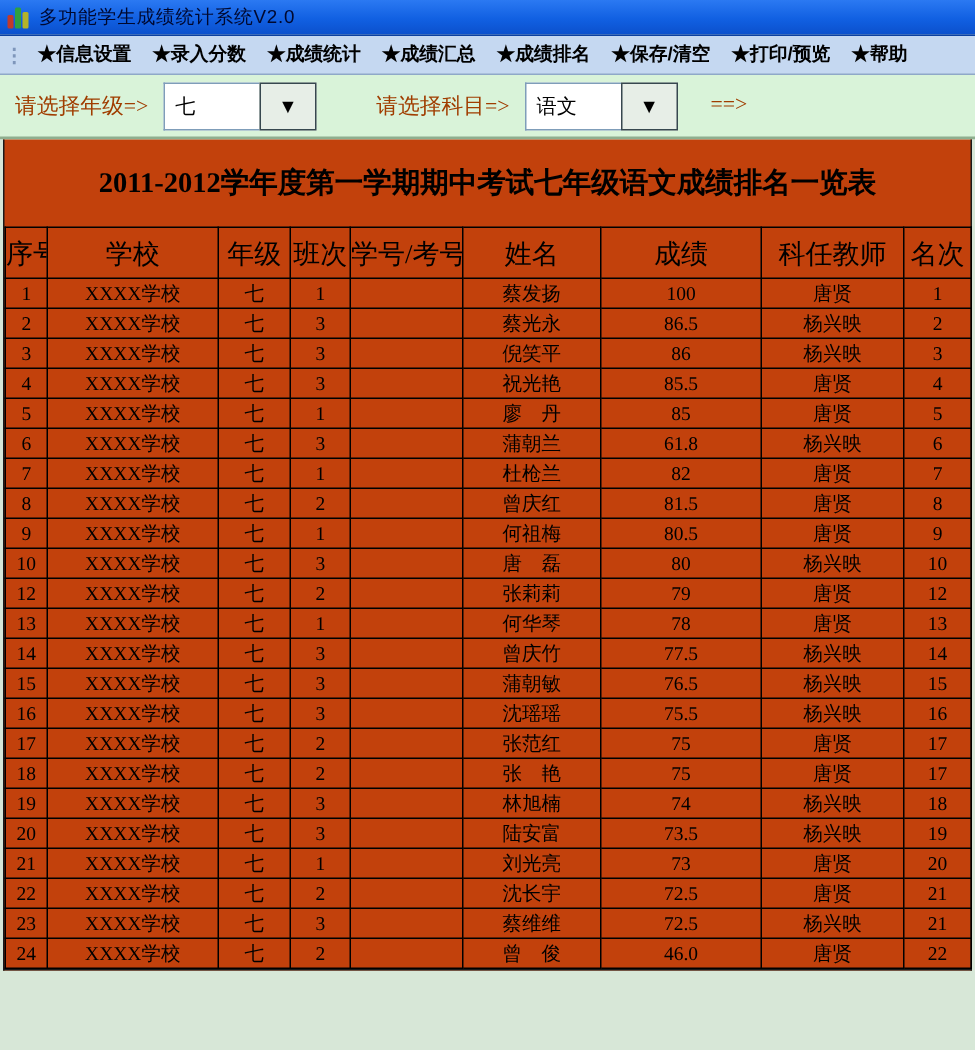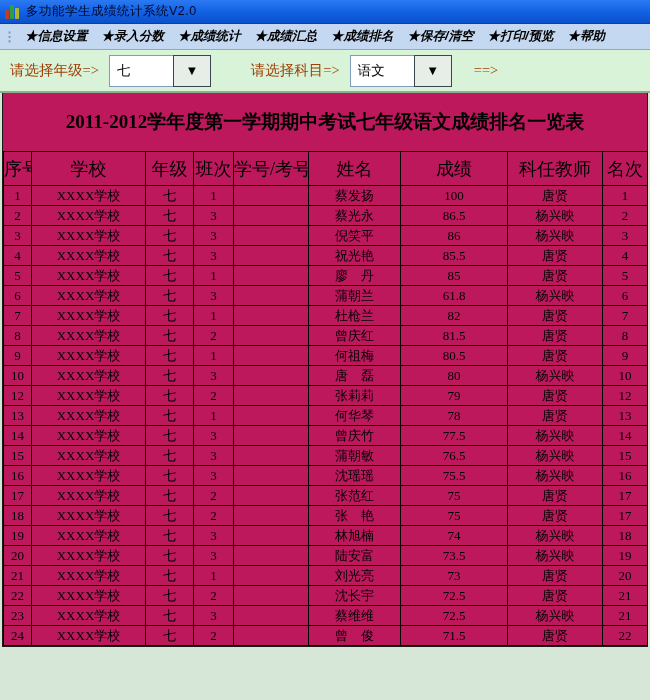--- a/index.html
+++ b/index.html
@@ -21,21 +21,21 @@
   .app-icon .b3 { height:11px; background:#b3b329; }
   .titlebar-text { font-size:12.5px; font-weight:normal; color:#00082e; letter-spacing:0.5px; }
 
   
   .menubar {
     height:26px; flex:0 0 26px; background:var(--menubar-bg,#c5d8f1);
     display:flex; align-items:center; border-bottom:1px solid #8fa8c8; padding-left:2px;
   }
   .menu-grip { color:#7e96bb; font-size:13px; font-weight:bold; margin:0 4px 0 1px; letter-spacing:-2px; }
   .menu-item {
-    font-size:12.5px; font-weight:bold; color:#000; padding:4px 7px; cursor:default; white-space:nowrap;font-style:italic;
+    font-size:12.5px; font-weight:bold; color:#000; padding:4px 7px; cursor:default; white-space:nowrap;
   }
 
   
   .selectbar {
     height:43px; flex:0 0 43px; background:var(--selectbar-bg,#d9f3d9);
     display:flex; align-items:center; border-bottom:2px solid #8fae8f; padding-left:10px;
   }
   .sel-label { font-family:"Liberation Serif", serif; font-size:14.5px; color:var(--label-maroon,#a03d00); white-space:nowrap; }
   .combo { display:flex; align-items:stretch; height:32px; margin-left:10px; }
   .combo-value {
@@ -52,21 +52,21 @@
   .arrow-label { font-family:"Liberation Serif", serif; font-size:14.5px; color:var(--label-maroon,#a03d00); margin-right:9px; white-space:nowrap; }
   .rank-button {
     width:108px; height:34px; background:var(--button-bg,#f0ecdb);
     border:1px solid #777; border-right:2px solid #2b2b2b; border-bottom:3px solid #2b2b2b;
     font-family:"Liberation Serif", serif; font-size:15.5px; font-weight:bold; color:var(--button-text,#1515cc);
     display:flex; align-items:center; justify-content:center; cursor:default; letter-spacing:1px;
   }
 
   
   .content { flex:1 1 auto; background:var(--window-bg,#d7e7d7); padding:0 2px; }
-  .sheet { background:#be185d; border:1px solid #1a1a1a; border-top:none; }
+  .sheet { background:#c2410c; border:1px solid #1a1a1a; border-top:none; }
   .sheet-title {
     height:58px; display:flex; align-items:center; justify-content:center;
     font-family:"Liberation Serif", serif; font-size:19px; font-weight:bold; color:#000; white-space:nowrap;
   }
   table.grid { width:100%; border-collapse:collapse; table-layout:fixed; }
   table.grid th, table.grid td {
     border:1px solid #000; text-align:center; overflow:hidden; white-space:nowrap;
     font-family:"Liberation Serif", serif; color:#000;
   }
   table.grid th { height:34px; font-size:18px; font-weight:normal; }
@@ -389,21 +389,21 @@
               <td>杨兴映</td>
               <td>21</td>
             </tr>
             <tr>
               <td>24</td>
               <td>XXXX学校</td>
               <td>七</td>
               <td>2</td>
               <td></td>
               <td>曾　俊</td>
-              <td>71.5</td>
+              <td>46.0</td>
               <td>唐贤</td>
               <td>22</td>
             </tr>
           </tbody>
       </table>
     </div>
   </div>
 
 </div>
 

